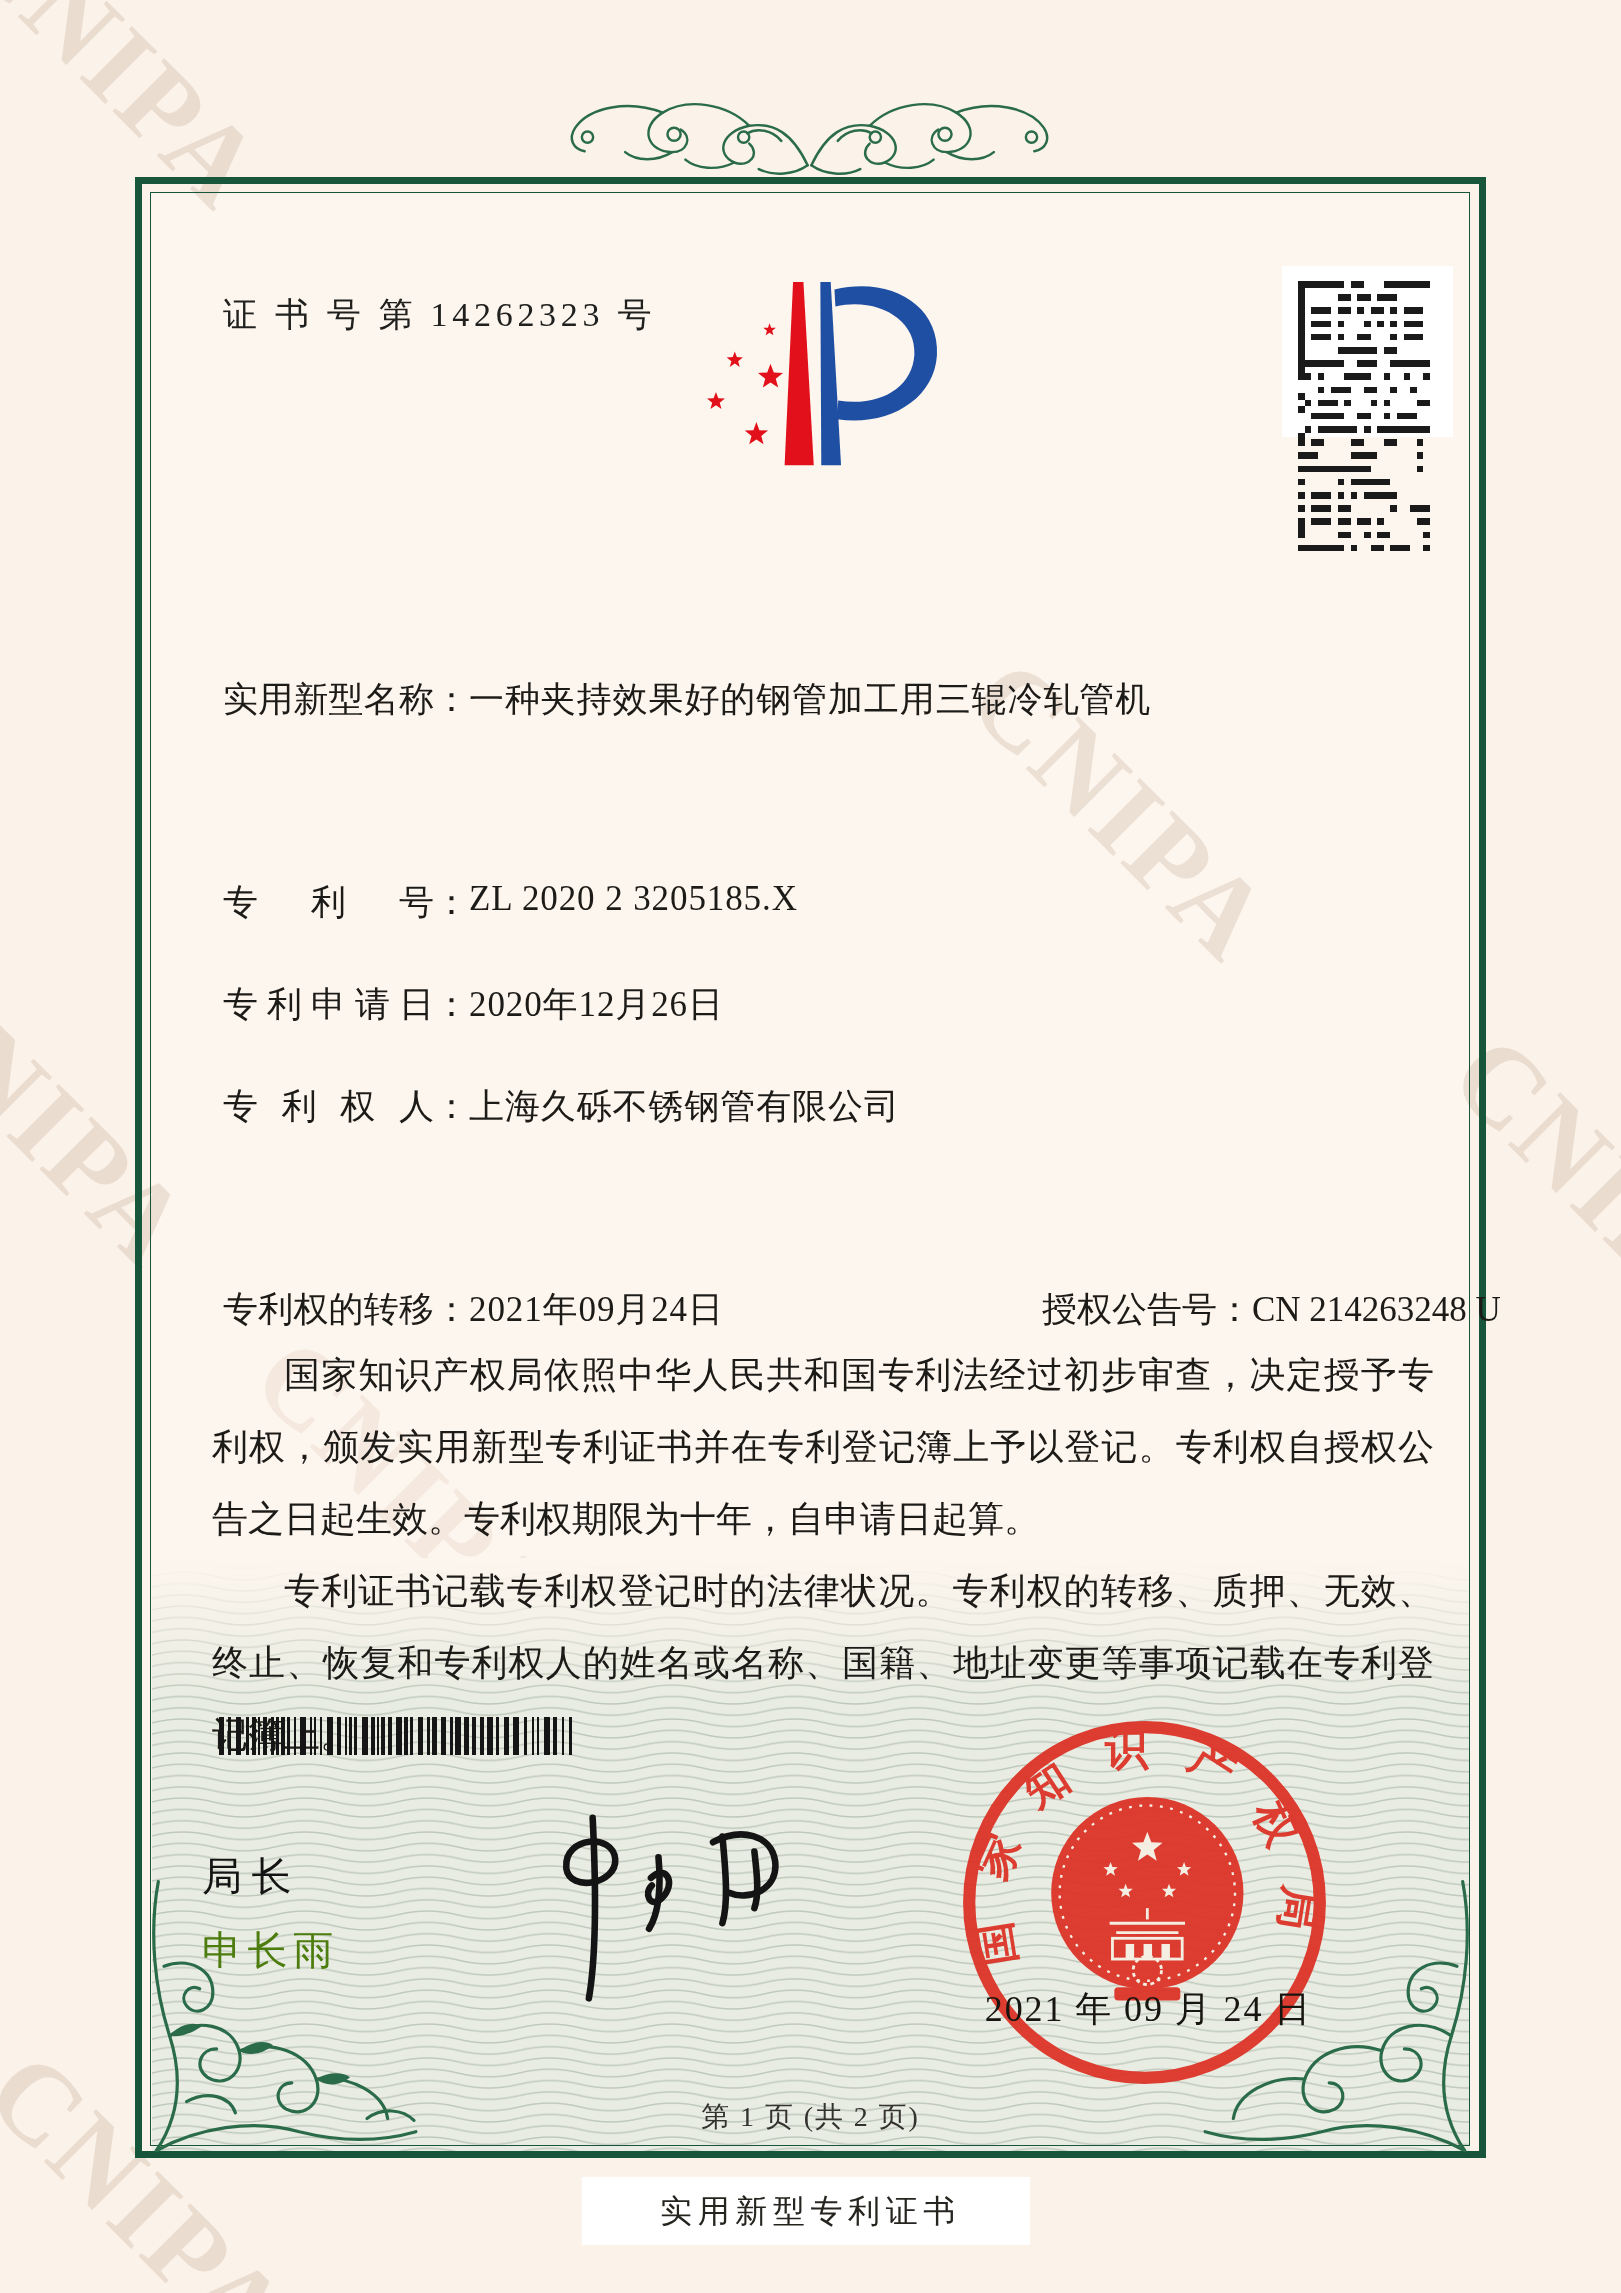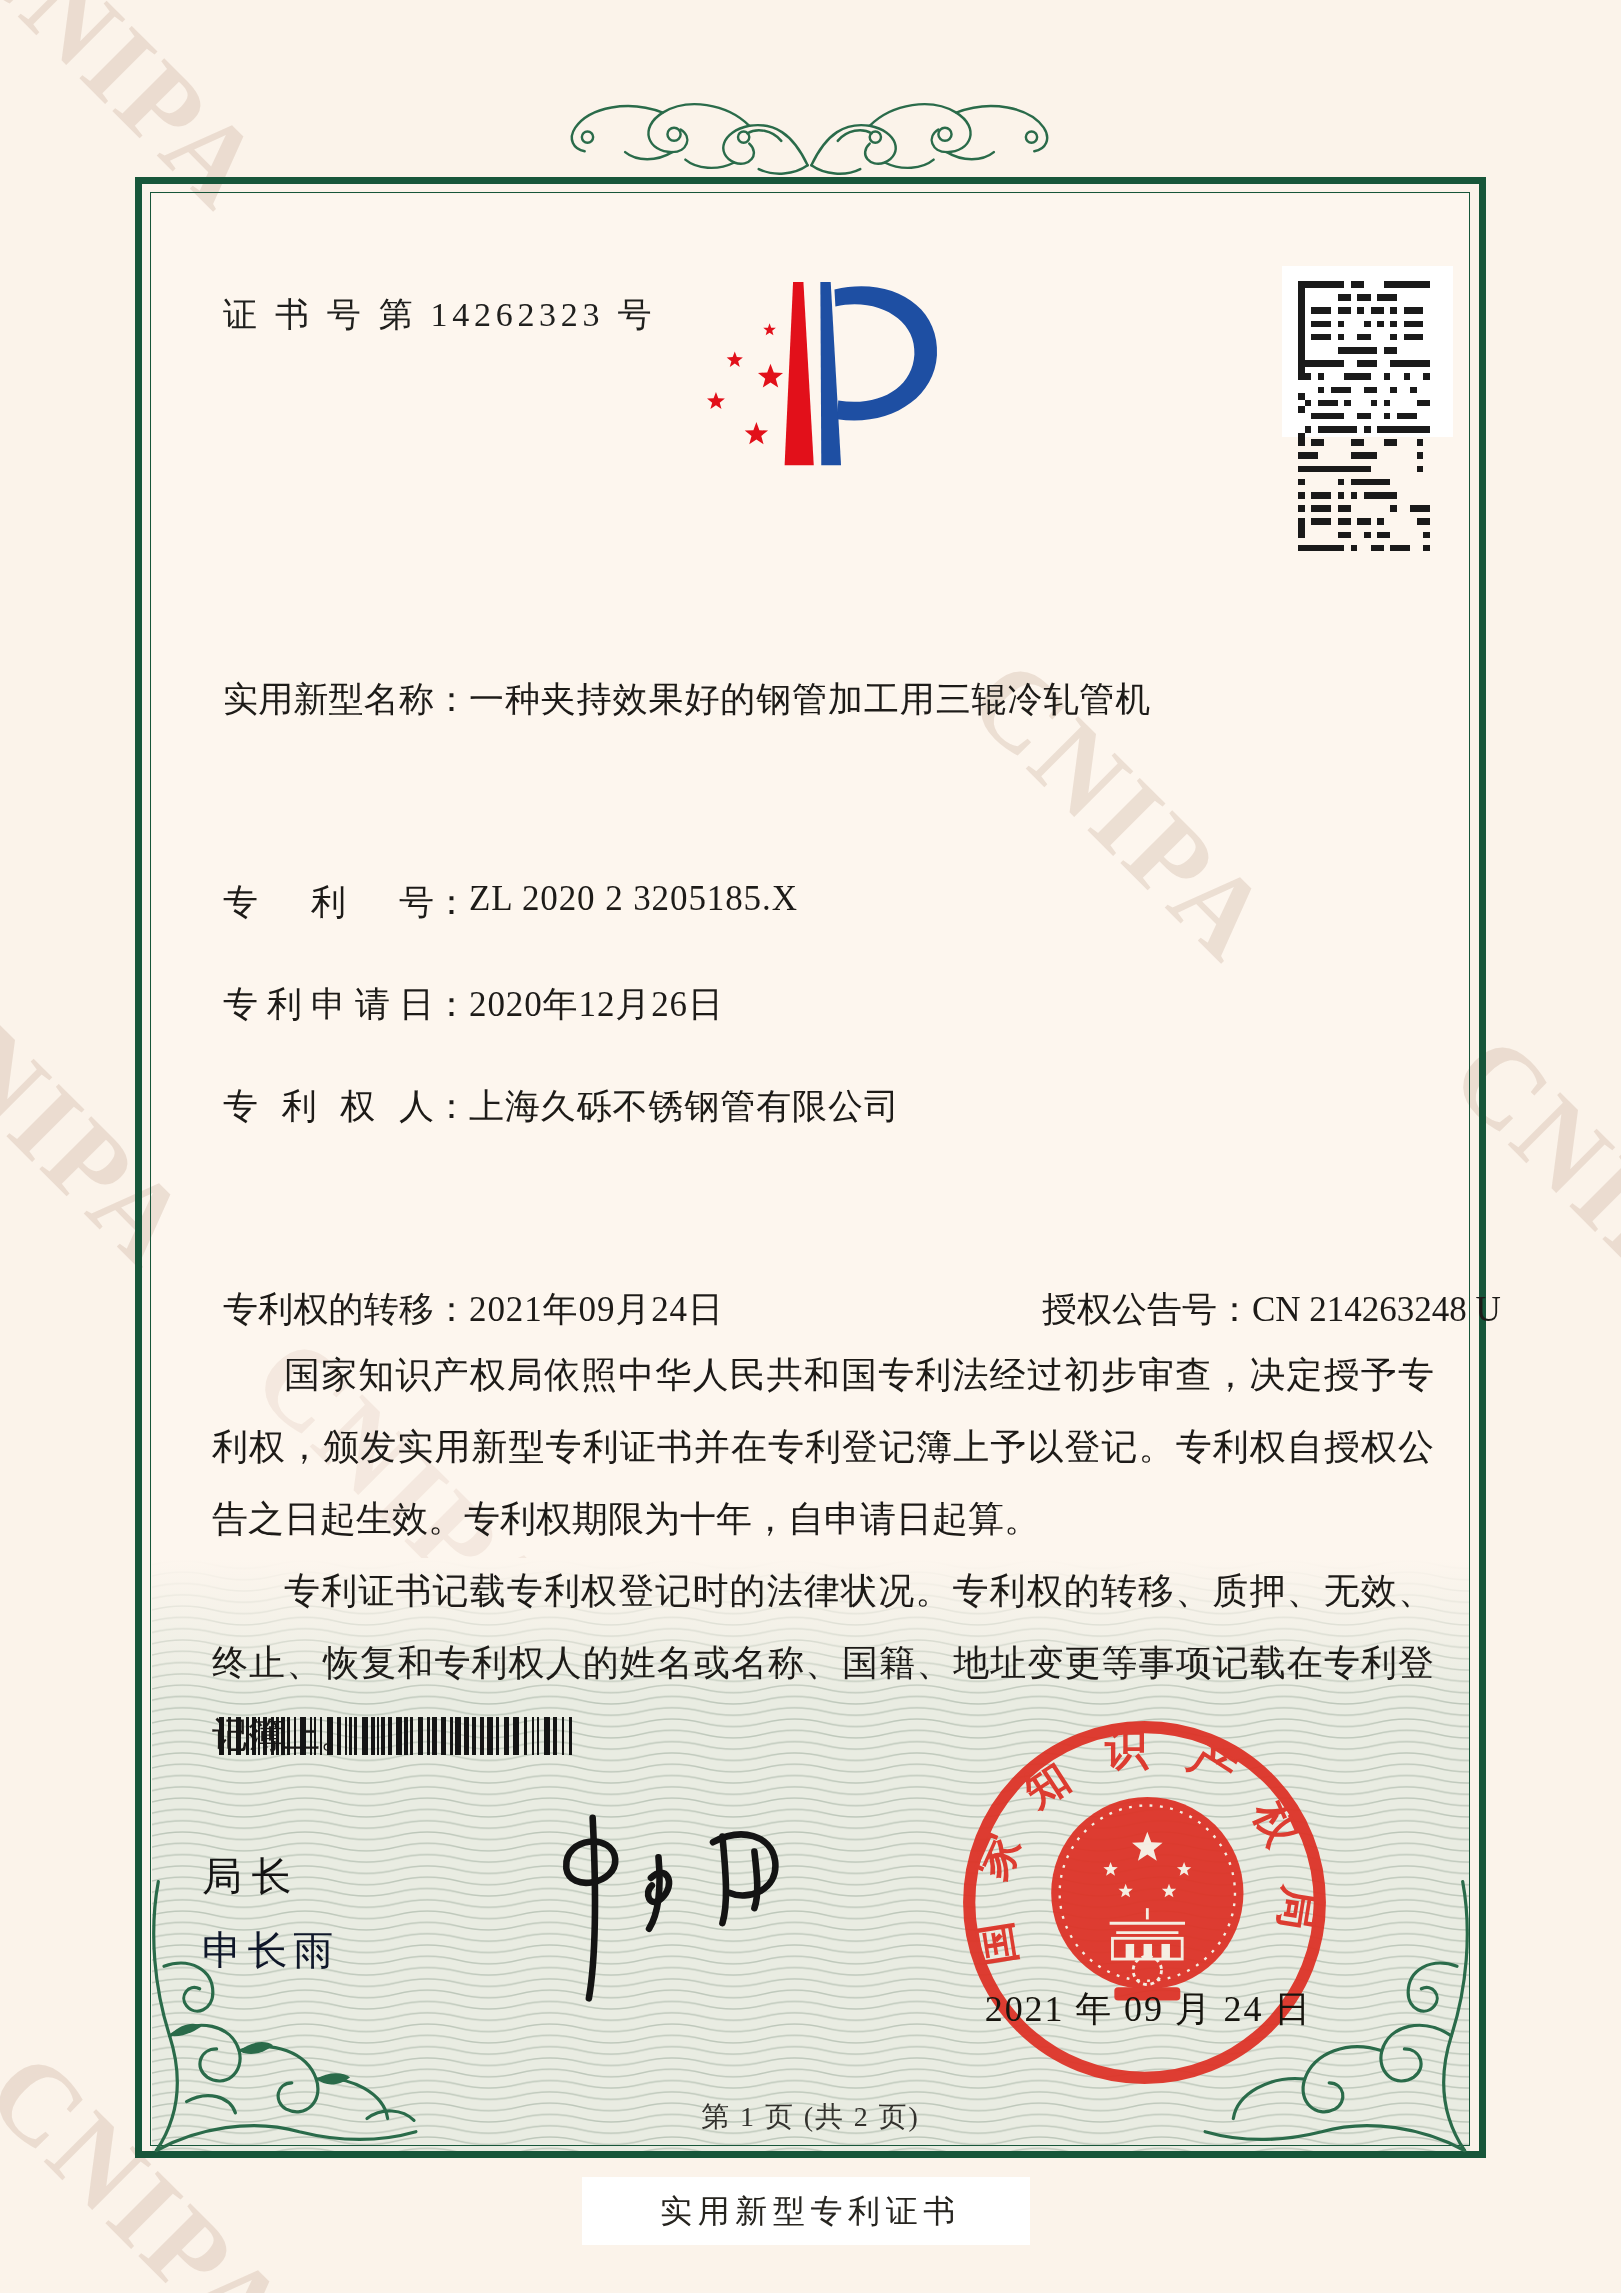--- a/index.html
+++ b/index.html
@@ -28,21 +28,21 @@
   .fcolon{display:inline-block;vertical-align:top;}
   .fvalue{display:inline-block;vertical-align:top;letter-spacing:0.9px;}
   .grant-pub{position:absolute;left:819px;top:0;white-space:nowrap;}
   .paras{position:absolute;left:212px;top:1339px;width:1222px;z-index:3;}
   .paras p{margin:0;font-size:36px;line-height:72px;color:#1d1b18;text-align:justify;text-indent:72px;}
   .barcode{position:absolute;left:219px;top:1717px;width:365px;height:38px;z-index:3;font-size:0;}
   .barcode span{display:inline-block;height:38px;background:#151515;vertical-align:top;}
   .signer-title{position:absolute;left:202px;top:1849px;font-family:"Liberation Sans","DejaVu Sans",sans-serif;
       font-size:40px;letter-spacing:9.4px;color:#141414;z-index:3;}
   .signer-name{position:absolute;left:202px;top:1923px;font-family:"Liberation Sans","DejaVu Sans",sans-serif;
-      font-size:40px;letter-spacing:5.6px;color:#0f172a;z-index:3;}
+      font-size:40px;letter-spacing:5.6px;color:#4d7c0f;z-index:3;}
   .seal-svg{position:absolute;left:956px;top:1714px;z-index:4;}
   .seal-date{position:absolute;left:979px;top:1985px;width:339px;text-align:center;font-size:36px;
       color:#17150f;letter-spacing:1.9px;z-index:5;white-space:nowrap;}
   .page-info{position:absolute;left:0;top:2098px;width:1621px;text-align:center;font-size:28px;
       color:#33322e;letter-spacing:1.9px;z-index:3;}
   .note-patch{position:absolute;left:582px;top:2177px;width:448px;height:68px;background:#ffffff;z-index:2;}
   .cont-note{position:absolute;left:0;top:2190px;width:1621px;text-align:center;font-size:32px;
       color:#26241f;letter-spacing:5.6px;z-index:3;}
   .logo-svg{position:absolute;left:650px;top:250px;z-index:3;}
   .qr-patch{position:absolute;left:1282px;top:266px;width:171px;height:171px;background:#ffffff;z-index:3;}

